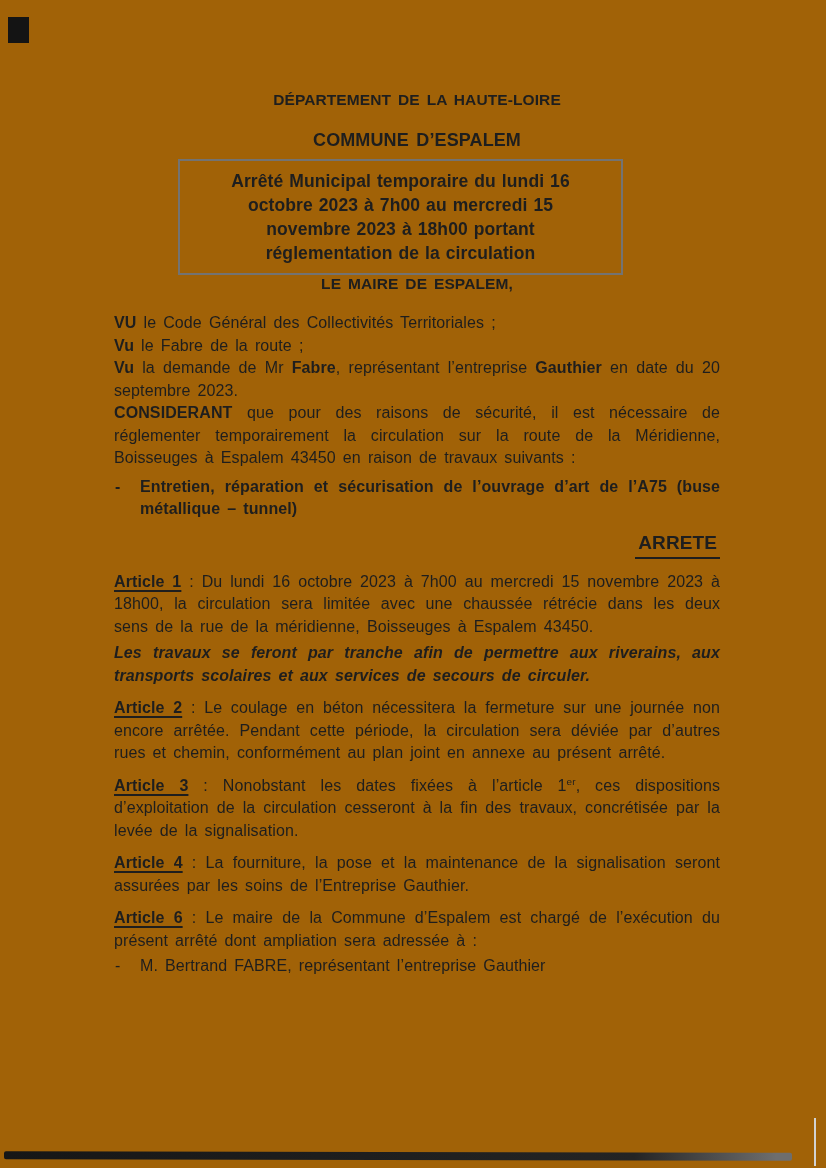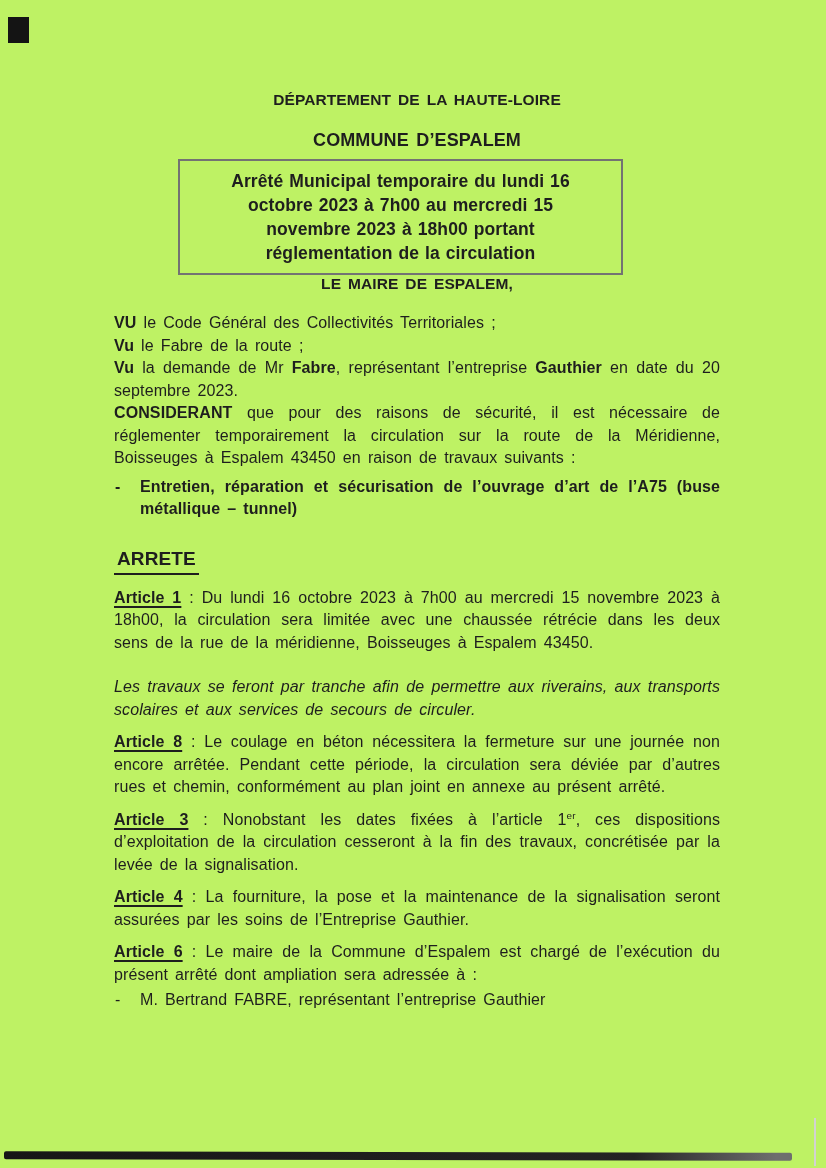--- a/index.html
+++ b/index.html
@@ -6,21 +6,21 @@
   body {
     width: 826px; height: 1168px;
     background: #ffffff;
     font-family: "Liberation Sans", "DejaVu Sans", sans-serif;
     color: #1e1e1e;
     -webkit-font-smoothing: antialiased;
   }
   .page {
     position: relative;
     width: 826px; height: 1168px;
-    background: #bef264;
+    background: #a16207;
     overflow: hidden;
   }
   
   .corner-mark {
     position: absolute; left: 8px; top: 17px;
     width: 21px; height: 26px;
     background: #141414;
   }
   .bottom-bar {
     position: absolute; left: 4px; top: 1152px;
@@ -65,38 +65,38 @@
   }
   .recitals { margin-top: 19px; }
   .recitals p { margin: 0; text-align: justify; }
   b { font-weight: 700; }
   .hang {
     position: relative; padding-left: 26px;
     text-align: justify;
   }
   .hang .dash { position: absolute; left: 1px; top: 0; }
   .works-item { margin-top: 6px; font-weight: 700; }
-  .arrete-wrap { margin-top: 26px; text-align: left; }
+  .arrete-wrap { margin-top: 10px; text-align: right; }
   .arrete {
     display: inline-block;
     font-weight: 700; font-size: 19px; line-height: 24px;
     border-bottom: 2.5px solid #1e1e1e;
     padding: 0 3px 2px 3px;
   }
   p.article { margin: 10px 0 0 0; text-align: justify; }
   p.article.first { margin-top: 12px; }
   .alabel {
     font-weight: 700;
     text-decoration: underline;
     text-decoration-thickness: 1.5px;
     text-underline-offset: 2.5px;
   }
   p.emphasis {
-    margin: 22px 0 0 0; text-align: justify;
-    font-weight: 400; font-style: italic;
+    margin: 4px 0 0 0; text-align: justify;
+    font-weight: 700; font-style: italic;
   }
   sup.ord { font-size: 62%; line-height: 0; vertical-align: super; }
   .ampliation-item { margin-top: 3px; }
 </style>
 </head>
 <body>
 
 <div class="page">
 
   <div class="corner-mark"></div>
@@ -129,21 +129,21 @@
     </div>
 
     <div class="arrete-wrap">
       <span class="arrete">ARRETE</span>
     </div>
 
     <p class="article first"><span class="alabel">Article 1</span><span> : </span><span>Du lundi 16 octobre 2023 à 7h00 au mercredi 15 novembre 2023 à 18h00, la circulation sera limitée avec une chaussée rétrécie dans les deux sens de la rue de la méridienne, Boisseuges à Espalem 43450.</span></p>
 
     <p class="emphasis">Les travaux se feront par tranche afin de permettre aux riverains, aux transports scolaires et aux services de secours de circuler.</p>
 
-    <p class="article"><span class="alabel">Article 8</span><span> : </span><span>Le coulage en béton nécessitera la fermeture sur une journée non encore arrêtée. Pendant cette période, la circulation sera déviée par d’autres rues et chemin, conformément au plan joint en annexe au présent arrêté.</span></p>
+    <p class="article"><span class="alabel">Article 2</span><span> : </span><span>Le coulage en béton nécessitera la fermeture sur une journée non encore arrêtée. Pendant cette période, la circulation sera déviée par d’autres rues et chemin, conformément au plan joint en annexe au présent arrêté.</span></p>
 
     <p class="article"><span class="alabel">Article 3</span><span> : </span><span>Nonobstant les dates fixées à l’article 1</span><sup class="ord">er</sup><span>, ces dispositions d’exploitation de la circulation cesseront à la fin des travaux, concrétisée par la levée de la signalisation.</span></p>
 
     <p class="article"><span class="alabel">Article 4</span><span> : </span><span>La fourniture, la pose et la maintenance de la signalisation seront assurées par les soins de l’Entreprise Gauthier.</span></p>
 
 
     <p class="article"><span class="alabel">Article 6</span><span> : </span><span>Le maire de la Commune d’Espalem est chargé de l’exécution du présent arrêté dont ampliation sera adressée à :</span></p>
 
     <div class="hang ampliation-item">
       <span class="dash">-</span>

